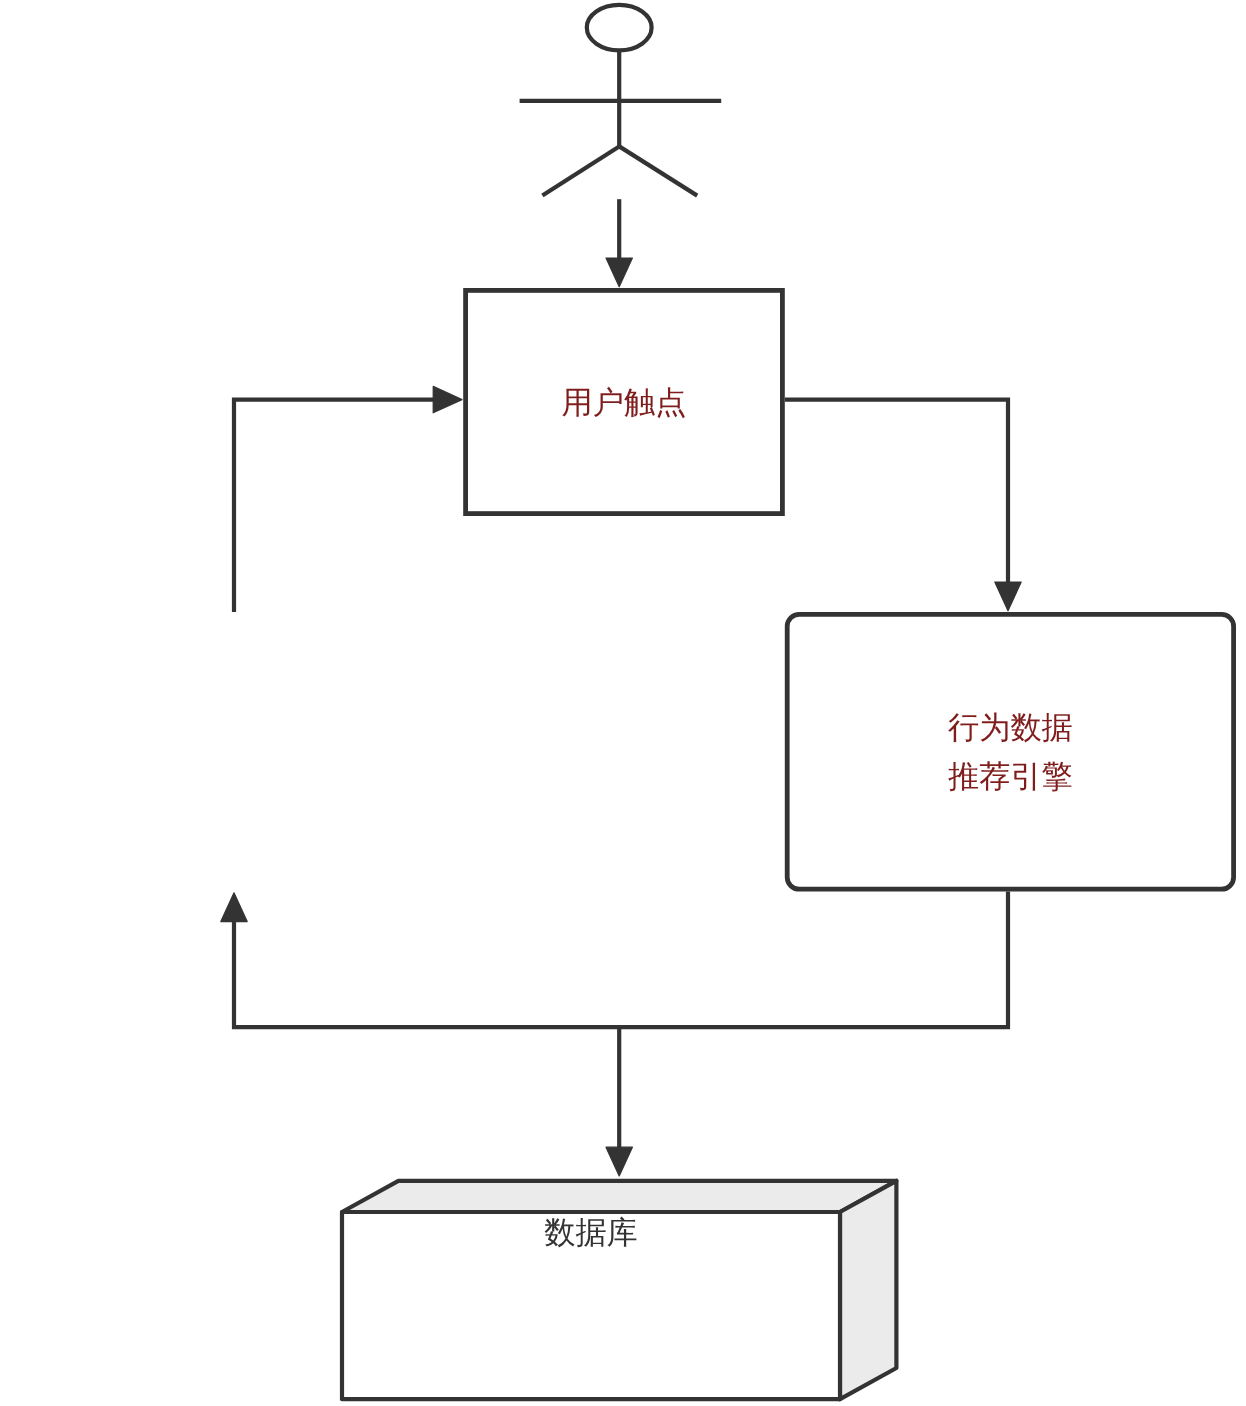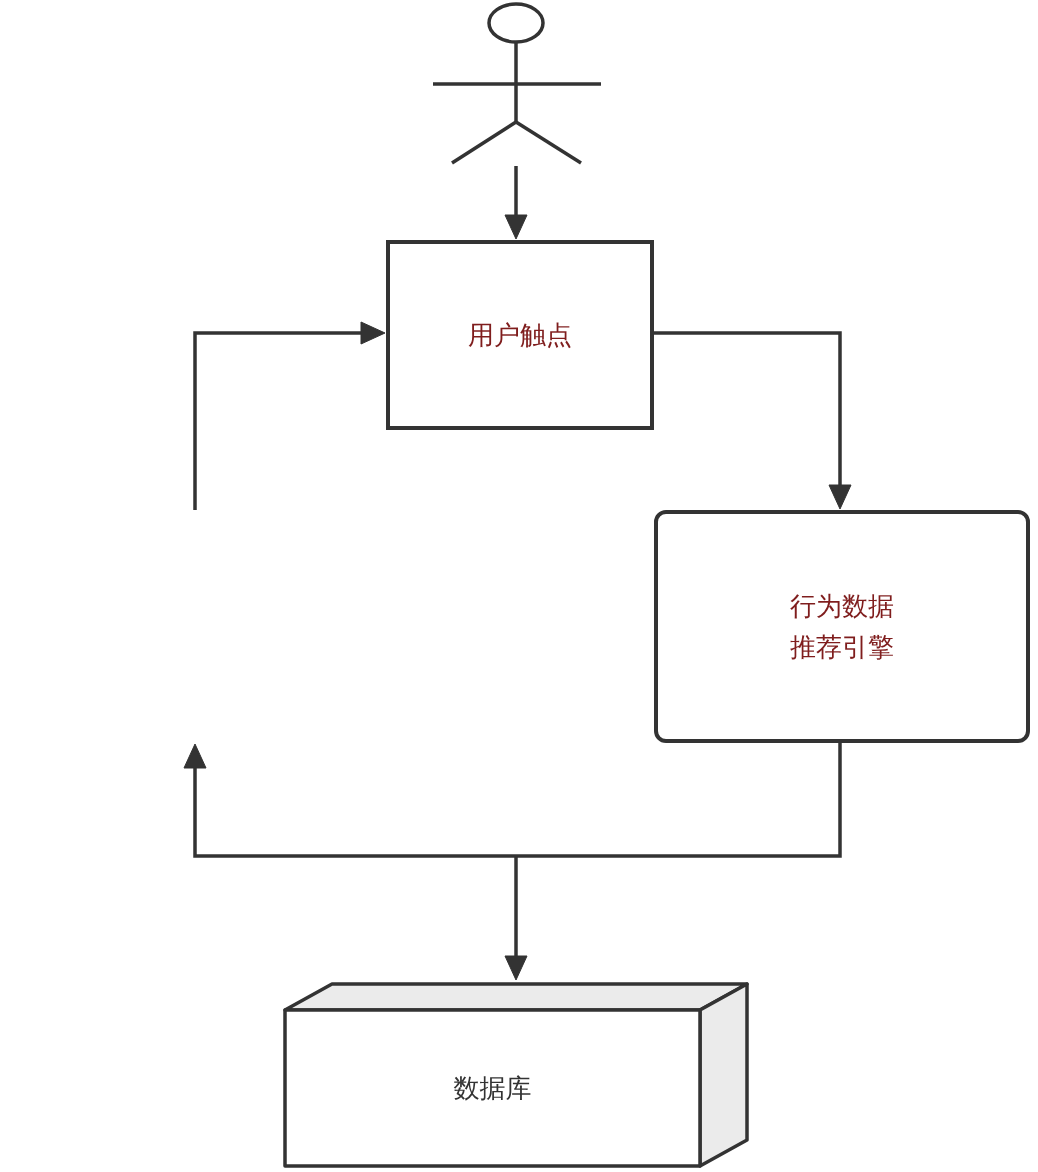--- a/index.html
+++ b/index.html
@@ -36,21 +36,21 @@
     font-size: 26px;
     line-height: 1.55;
   }
   .node.rounded {
     border-radius: 12px;
   }
   .cube-label {
     position: absolute;
     box-sizing: border-box;
     display: flex;
-    align-items: center;
+    align-items: flex-start;
     justify-content: center;
     text-align: center;
     border: none;
     background: transparent;
     color: #333333;
     font-size: 26px;
     pointer-events: none;
   }
 </style>
 </head>

